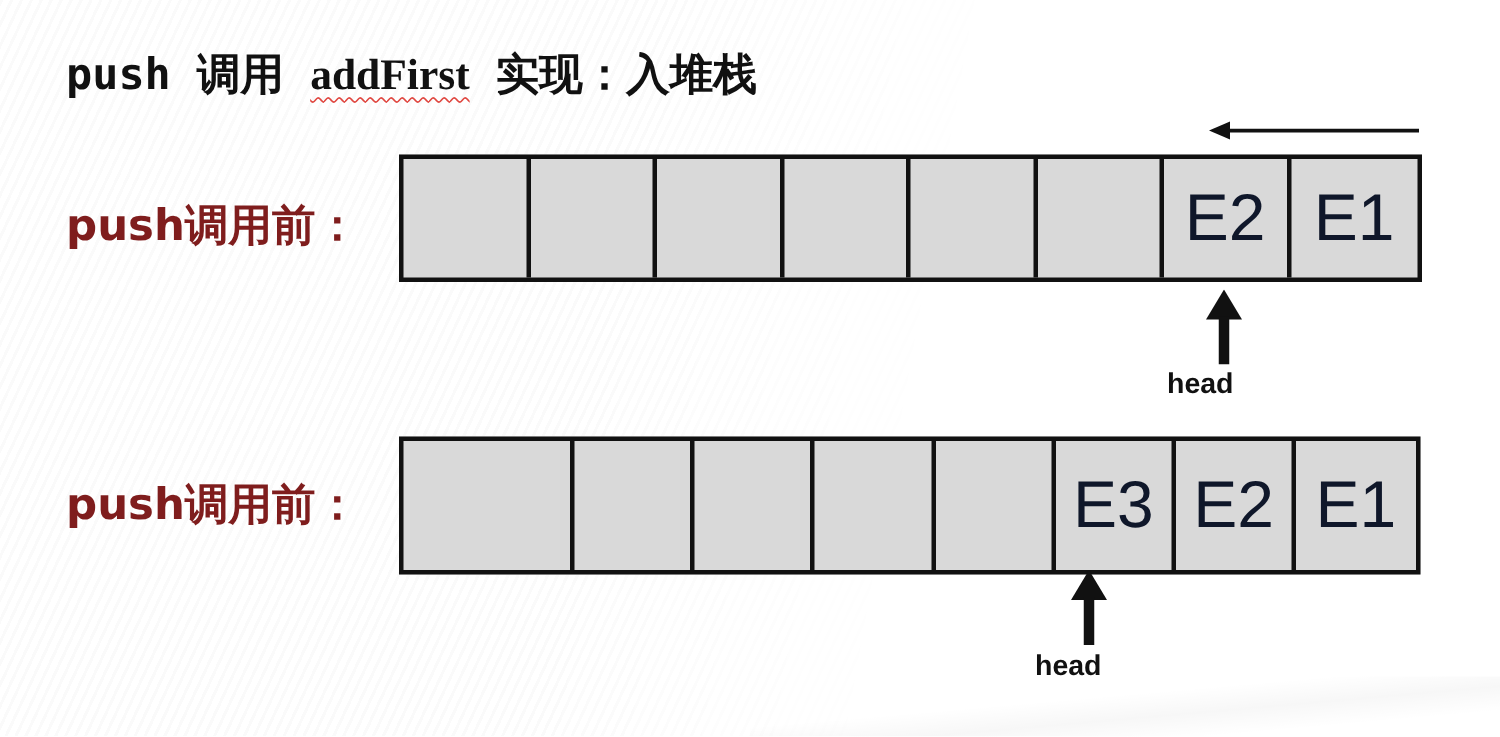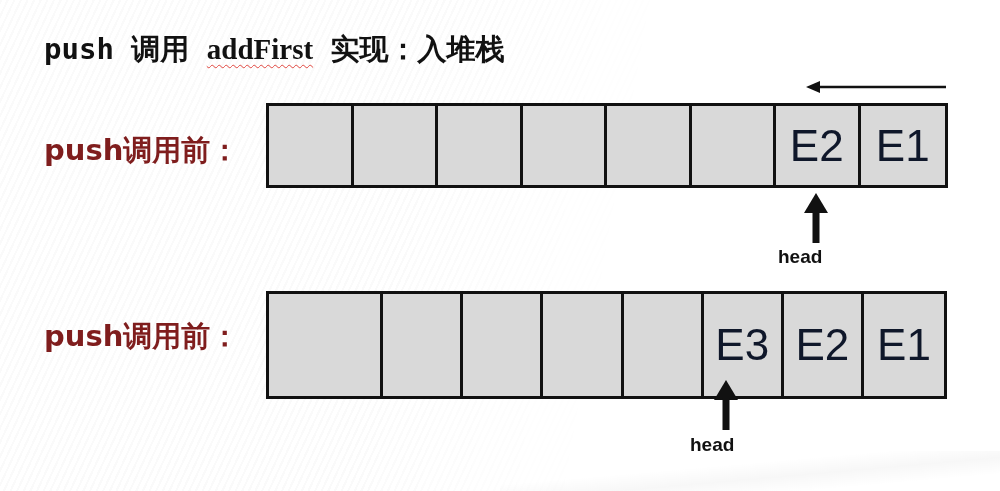--- a/index.html
+++ b/index.html
@@ -79,21 +79,21 @@
   <div class="cell">E2</div>
   <div class="cell">E1</div>
 </div>
 <svg class="head-arrow" style="left:804px; top:193px;" viewBox="0 0 24 50">
   <polygon points="12,0 24,20 0,20" fill="#111"></polygon>
   <rect x="8.5" y="18" width="7" height="32" fill="#111"></rect>
 </svg>
 <div class="head-label" style="left:778px; top:246px;">head</div>
 
 <div class="row-label" style="top:317px;">push调用前：</div>
-<div class="array" style="top:291px; height:108px; width:681px;padding-left:34px;">
+<div class="array" style="top:291px; height:92px; width:681px;padding-left:34px;">
   <div class="cell"></div>
   <div class="cell"></div>
   <div class="cell"></div>
   <div class="cell"></div>
   <div class="cell"></div>
   <div class="cell">E3</div>
   <div class="cell">E2</div>
   <div class="cell">E1</div>
 </div>
 <svg class="head-arrow" style="left:714px; top:380px;" viewBox="0 0 24 50">

